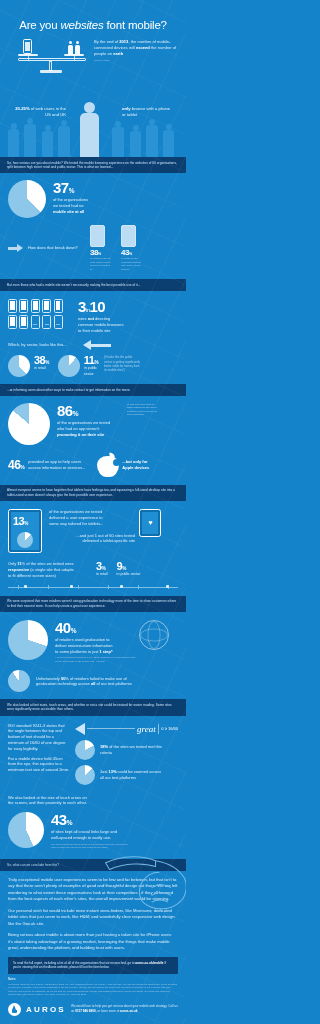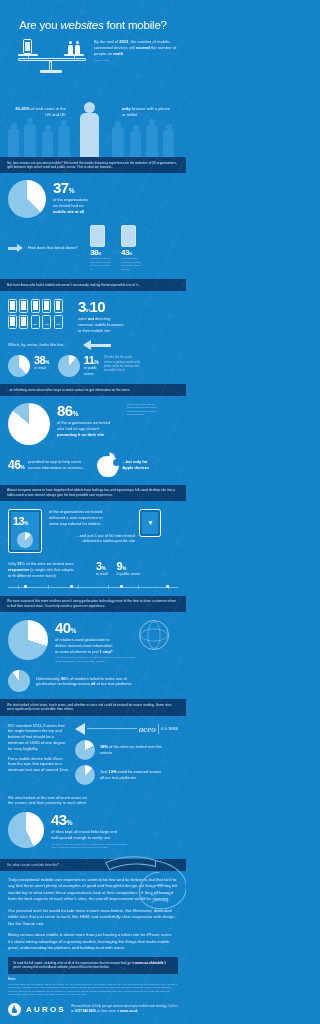--- a/index.html
+++ b/index.html
@@ -463,21 +463,21 @@
     <div class="row" style="align-items:flex-start;">
       <div style="width:62px;">
         <div class="body-txt">ISO standard 9241-3 states that the angle between the top and bottom of text should be a minimum of 16/60 of one degree for easy legibility.</div>
         <div class="body-txt" style="margin-top:4px;">For a mobile device held 45cm from the eye, this equates to a minimum text size of around 2mm.</div>
       </div>
 
       <div style="margin-left:5px;flex:1 1 auto;">
         <div style="display:flex;align-items:center;">
           <div class="arrow-l" style="border-right-width:10px;border-top-width:6px;border-bottom-width:6px;"></div>
           <div style="flex:1 1 auto;height:.6px;background:rgba(255,255,255,.5);margin:0 2px;"></div>
-          <div style="font-family:'Liberation Serif',serif;font-style:italic;font-size:9px;color:#fff;">aceo</div>
+          <div style="font-family:'Liberation Serif',serif;font-style:italic;font-size:9px;color:#fff;">great</div>
           <div style="width:.6px;height:10px;background:rgba(255,255,255,.5);margin:0 2.5px;"></div>
           <div style="font-size:4px;color:#fff;">θ ≥ 16/60</div>
         </div>
 
         <div class="row" style="margin-top:5px;align-items:center;">
           <div class="pie" style="width:20px;height:20px;background:conic-gradient(#ffffff 0 18%, #8dc8ea 18% 100%);flex:0 0 auto;"></div>
           <div class="body-txt" style="margin-left:5px;width:62px;">
             <b>18</b><b>%</b>
             <span>of the sites we tested met this criteria</span>
           </div>

